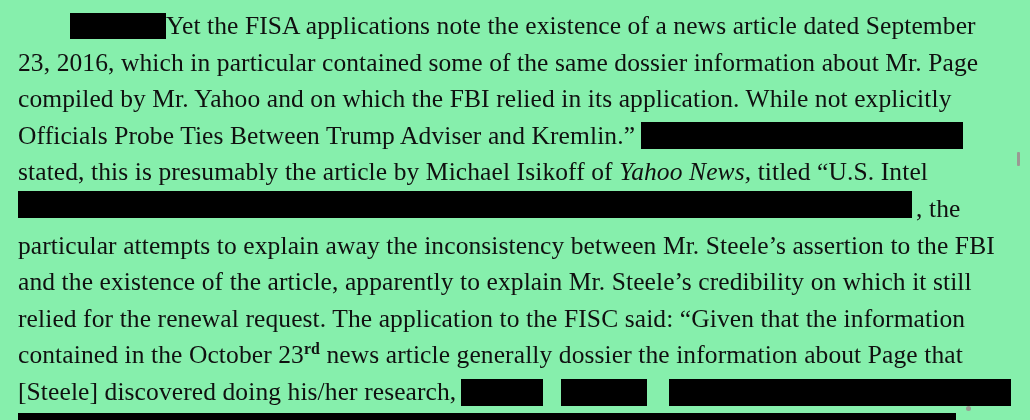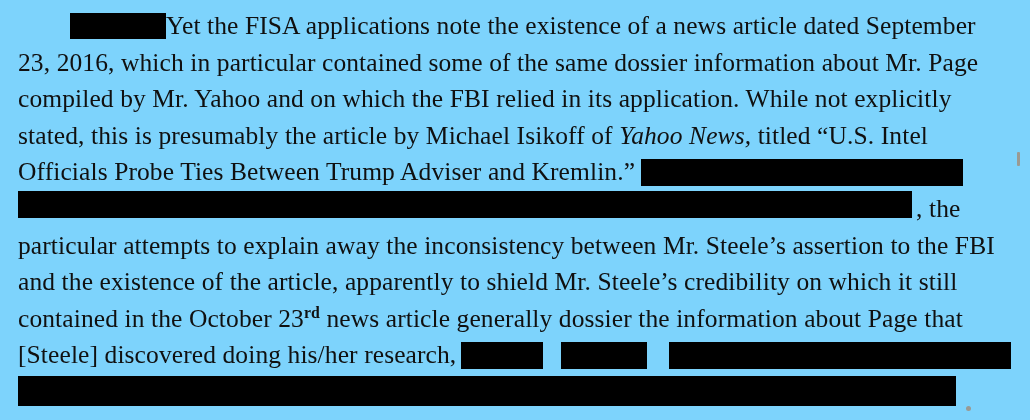--- a/index.html
+++ b/index.html
@@ -4,21 +4,21 @@
 <style>
   html, body {
     margin: 0;
     padding: 0;
     background: #ffffff;
   }
   #page {
     position: relative;
     width: 1030px;
     height: 420px;
-    background: #7dd3fc;
+    background: #86efac;
     overflow: hidden;
     font-family: "Liberation Serif", "DejaVu Serif", serif;
   }
   .doc-body {
     position: absolute;
     left: 18px;
     top: 8px;
     width: 994px;
     font-size: 25.5px;
     line-height: 36.6px;
@@ -87,40 +87,43 @@
 
     <div class="line">
       <span>23, 2016, which in particular contained some of the same dossier information about Mr. Page</span>
     </div>
 
     <div class="line">
       <span>compiled by Mr. Yahoo and on which the FBI relied in its application.  While not explicitly</span>
     </div>
 
     <div class="line">
-      <span>stated, this is presumably the article by Michael Isikoff of </span><span class="italic">Yahoo News,</span><span> titled “U.S. Intel</span>
+      <span>Officials Probe Ties Between Trump Adviser and Kremlin.”</span><span class="redact redact-tail-1"></span>
     </div>
 
     <div class="line">
-      <span>Officials Probe Ties Between Trump Adviser and Kremlin.”</span><span class="redact redact-tail-1"></span>
+      <span>stated, this is presumably the article by Michael Isikoff of </span><span class="italic">Yahoo News,</span><span> titled “U.S. Intel</span>
     </div>
 
     <div class="line">
       <span class="redact-full"></span>
       <span style="display:inline-block;width:898px;"></span><span>, the</span>
     </div>
 
     <div class="line">
       <span>particular attempts to explain away the inconsistency between Mr. Steele’s assertion to the FBI</span>
     </div>
 
     <div class="line">
-      <span>and the existence of the article, apparently to shield Mr. Steele’s credibility on which it still</span>
+      <span>and the existence of the article, apparently to explain Mr. Steele’s credibility on which it still</span>
     </div>
 
+    <div class="line">
+      <span>relied for the renewal request.  The application to the FISC said: “Given that the information</span>
+    </div>
 
     <div class="line">
       <span>contained in the October 23</span><sup>rd</sup><span> news article generally dossier the information about Page that</span>
     </div>
 
     <div class="line">
       <span>[Steele] discovered doing his/her research,</span><span class="redact redact-small-a"></span><span class="redact redact-small-b"></span><span class="redact redact-small-c"></span>
     </div>
 
     <div class="line">

